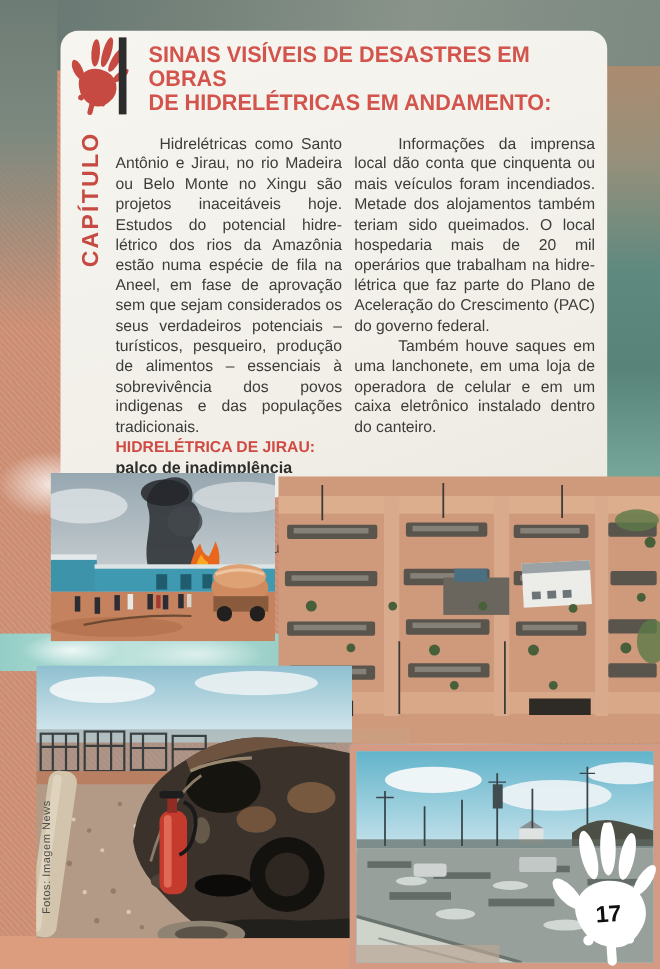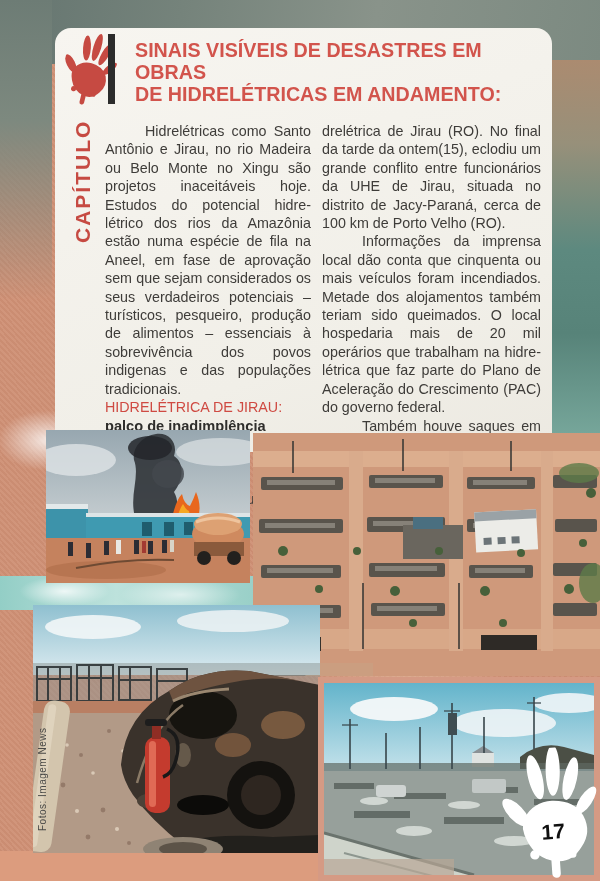--- a/index.html
+++ b/index.html
@@ -70,21 +70,21 @@
     color:#d2544c;font-weight:bold;font-size:20.5px;line-height:22px;
     transform:scaleX(.96);transform-origin:left top;letter-spacing:0;
   }
   .cols{position:absolute;top:82px;left:0;width:100%;}
   .col{position:absolute;top:12px;color:#3e3c39;}
   .col1{left:50px;width:206px;}
   .col2{left:267px;width:219px;}
   .col p{margin:0;font-size:14.3px;line-height:18.4px;text-align:justify;hyphens:manual;}
   .ind{text-indent:40px;}
   .subhead{
-    margin:13px 0 3px 0;color:#cf4a42;font-weight:normal;font-size:14.6px;line-height:18px;
+    margin:13px 0 3px 0;color:#cf4a42;font-weight:bold;font-size:14.6px;line-height:18px;
   }
   .subtitle,.subdate{
     color:#2f2e2c;font-weight:bold;font-size:14.6px;line-height:18.5px;
   }
   
   .photo{display:block;}
   .photo-fire{left:46px;top:430px;width:204px;height:153px;z-index:2;}
   .photo-aerial{left:253px;top:433px;width:347px;height:243px;z-index:1;}
   .photo-car{left:33px;top:605px;width:287px;height:248px;z-index:2;}
   .photo-ruins{
@@ -144,21 +144,20 @@
 
   <div class="cols">
     <div class="col col1">
       <p class="ind">Hidrelétricas como Santo Antô­nio e Jirau, no rio Madeira ou Belo Monte no Xingu são projetos inaceitá­veis hoje. Estudos do potencial hidre­létrico dos rios da Amazônia estão nu­ma espécie de fila na Aneel, em fase de aprovação sem que sejam conside­rados os seus verdadeiros potenciais – turísticos, pesqueiro, produção de ali­mentos – essenciais à sobrevivência dos povos indigenas e das populações tradicionais.</p>
       <p class="subhead">HIDRELÉTRICA DE JIRAU:</p>
       <div class="subtitle">palco de inadimplência trabalhista-</div>
       <div class="subdate">16/03/2011</div>
       <p class="ind">Canteiro de obras, alojamen­tos e veículos são queimados na hi</p>
     </div>
     <div class="col col2">
-      <p>drelétrica de Jirau (RO). No final da tar­de da ontem(15), eclodiu um grande conflito entre funcionários da UHE de Ji­rau, situada no distrito de Jacy-Paraná, cerca de 100 km de Porto Velho (RO).</p>
       <p class="ind">Informações da imprensa local dão conta que cinquenta ou mais veí­culos foram incendiados. Metade dos alojamentos também teriam sido quei­mados. O local hospedaria mais de 20 mil operários que trabalham na hidre­létrica que faz parte do Plano de Acele­ração do Crescimento (PAC) do gover­no federal.</p>
       <p class="ind">Também houve saques em uma lanchonete, em uma loja de operadora de celular e em um caixa eletrônico ins­talado dentro do canteiro.</p>
     </div>
   </div>
 </div>
 
 <div class="abs photo photo-fire">
   <svg viewBox="0 0 204 153" width="204" height="153" preserveAspectRatio="none">
     <defs>
       <linearGradient id="p1sky" x1="0" y1="0" x2="0" y2="1">

